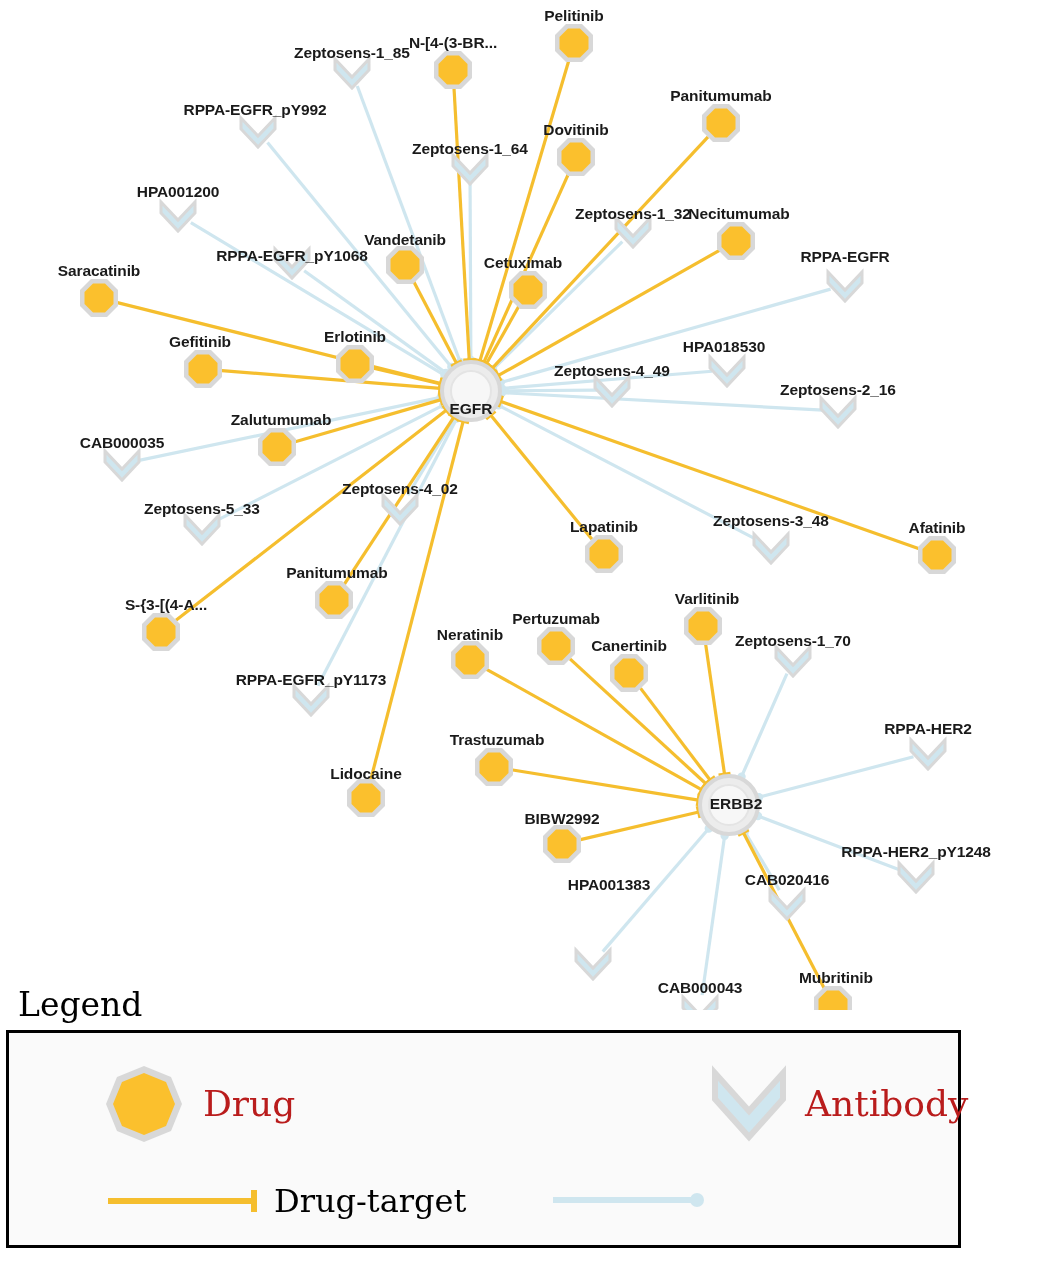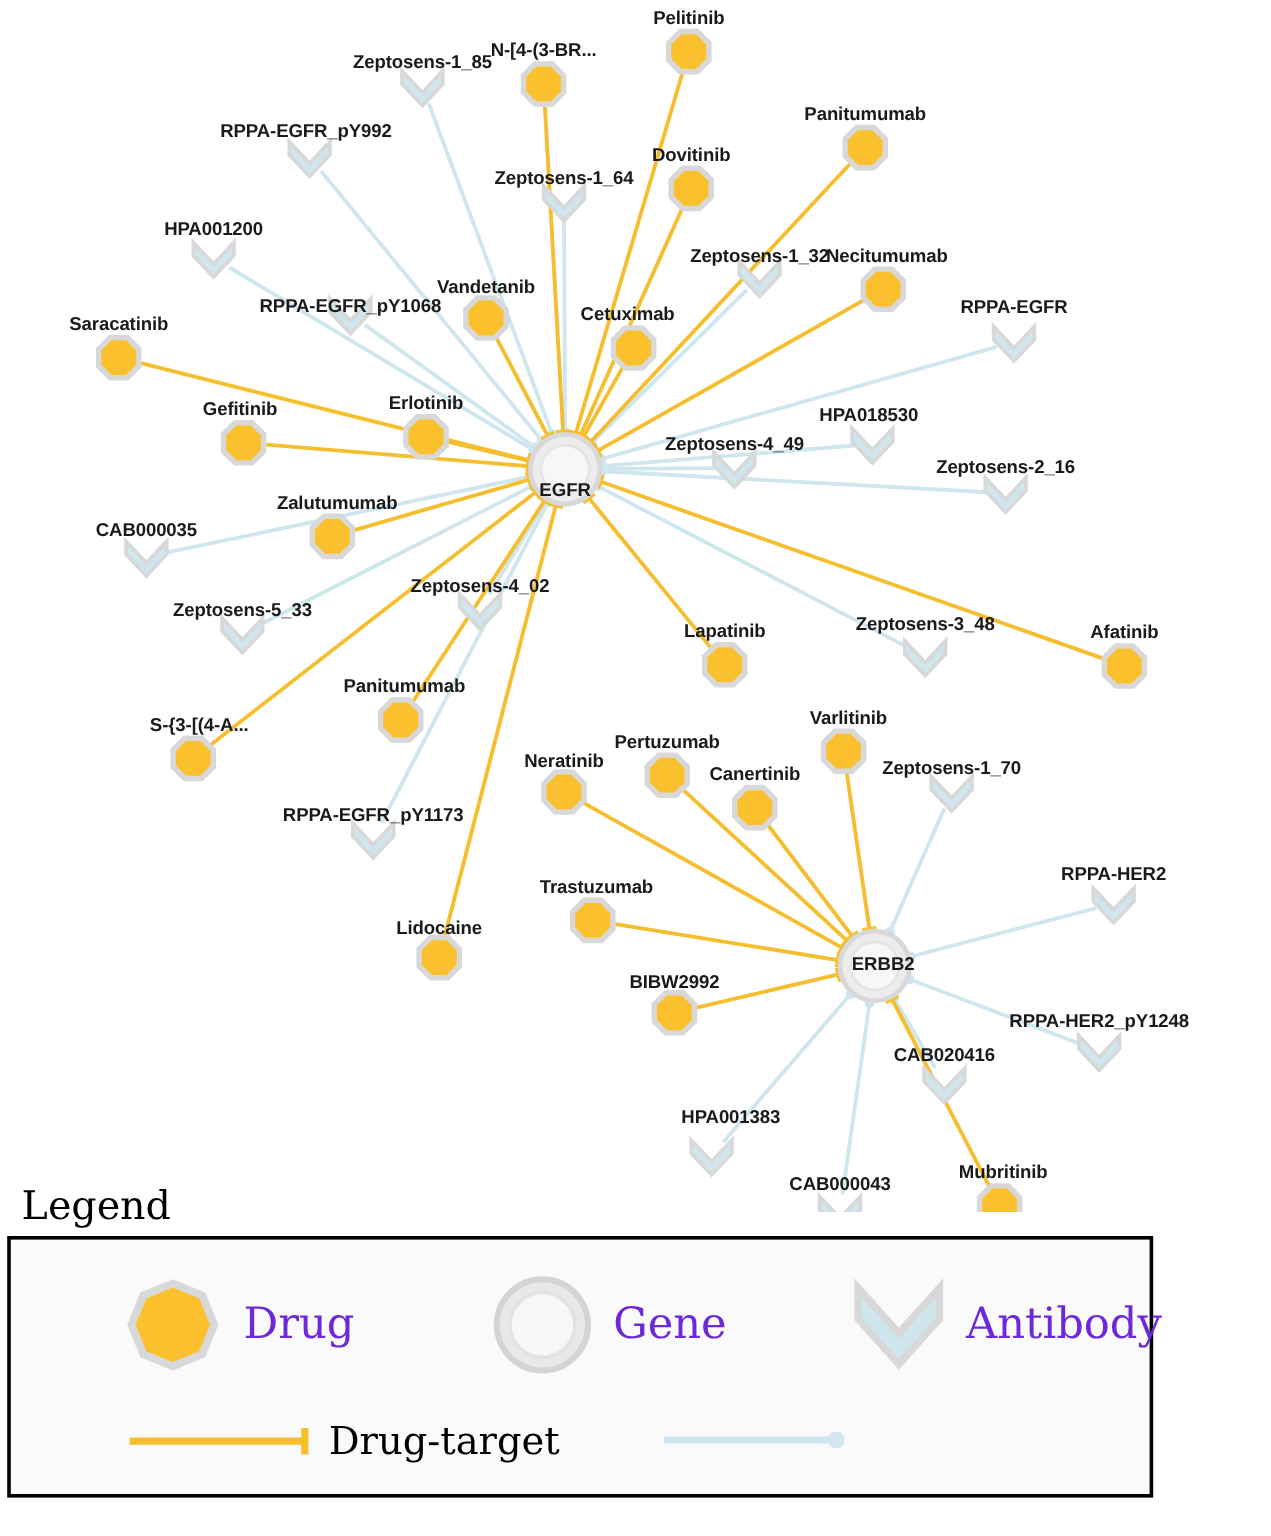--- a/index.html
+++ b/index.html
@@ -69,21 +69,21 @@
     position: relative;
   }
   .legend-item {
     position: absolute;
     display: flex;
     align-items: center;
   }
   .legend-text {
     font-family: "DejaVu Serif", serif;
     font-size: 36px;
-    color: #6d28d9;
+    color: #b91c1c;
     margin-left: 16px;
     line-height: 1;
   }
   .legend-text-sm {
     font-family: "DejaVu Serif", serif;
     font-size: 32px;
     color: #000;
     margin-left: 10px;
     line-height: 1;
   }
@@ -261,21 +261,21 @@
         <div class="node-label" style="left: 838px; top: 390px;">Zeptosens-2_16</div>
         <div class="node-label" style="left: 122px; top: 443px;">CAB000035</div>
         <div class="node-label" style="left: 400px; top: 489px;">Zeptosens-4_02</div>
         <div class="node-label" style="left: 202px; top: 509px;">Zeptosens-5_33</div>
         <div class="node-label" style="left: 771px; top: 521px;">Zeptosens-3_48</div>
         <div class="node-label" style="left: 793px; top: 641px;">Zeptosens-1_70</div>
         <div class="node-label" style="left: 311px; top: 680px;">RPPA-EGFR_pY1173</div>
         <div class="node-label" style="left: 928px; top: 729px;">RPPA-HER2</div>
         <div class="node-label" style="left: 916px; top: 852px;">RPPA-HER2_pY1248</div>
         <div class="node-label" style="left: 787px; top: 880px;">CAB020416</div>
-        <div class="node-label" style="left: 593px; top: 932px; padding-left: 32px;">HPA001383</div>
+        <div class="node-label" style="left: 593px; top: 885px; padding-left: 32px;">HPA001383</div>
         <div class="node-label" style="left: 700px; top: 988px;">CAB000043</div>
         <div class="node-label" style="left: 574px; top: 16px;">Pelitinib</div>
         <div class="node-label" style="left: 453px; top: 43px;">N-[4-(3-BR...</div>
         <div class="node-label" style="left: 721px; top: 96px;">Panitumumab</div>
         <div class="node-label" style="left: 576px; top: 130px;">Dovitinib</div>
         <div class="node-label" style="left: 739px; top: 214px;">Necitumumab</div>
         <div class="node-label" style="left: 405px; top: 240px;">Vandetanib</div>
         <div class="node-label" style="left: 523px; top: 263px;">Cetuximab</div>
         <div class="node-label" style="left: 99px; top: 271px;">Saracatinib</div>
         <div class="node-label" style="left: 355px; top: 337px;">Erlotinib</div>
@@ -303,27 +303,20 @@
     <div id="legend-box">
 
       <div class="legend-item" style="left:92px; top:28px;">
         <svg width="86" height="86" viewBox="0 0 86 86">
           <polygon points="43,5 70,16 81,43 70,70 43,81 16,70 5,43 16,16" fill="#D8D8D8"></polygon>
           <polygon points="43,12 65,21 74,43 65,65 43,74 21,65 12,43 21,21" fill="#FBC02D"></polygon>
         </svg>
         <span class="legend-text">Drug</span>
       </div>
 
-      <div class="legend-item" style="left:400px; top:28px;">
-        <svg width="86" height="86" viewBox="0 0 86 86">
-          <circle cx="43" cy="43" r="38" fill="#E8E8E8" stroke="#D4D4D4" stroke-width="5"></circle>
-          <circle cx="43" cy="43" r="27" fill="#F7F7F7" stroke="#E2E2E2" stroke-width="3"></circle>
-        </svg>
-        <span class="legend-text">Gene</span>
-      </div>
 
       <div class="legend-item" style="left:95px; top:152px;">
         <svg width="160" height="30" viewBox="0 0 160 30">
           <line x1="4" y1="15" x2="148" y2="15" stroke="#F5BE2E" stroke-width="6"></line>
           <line x1="150" y1="4" x2="150" y2="26" stroke="#F5BE2E" stroke-width="6"></line>
         </svg>
         <span class="legend-text-sm">Drug-target</span>
       </div>
 
       <div class="legend-item" style="left:700px; top:30px;">

